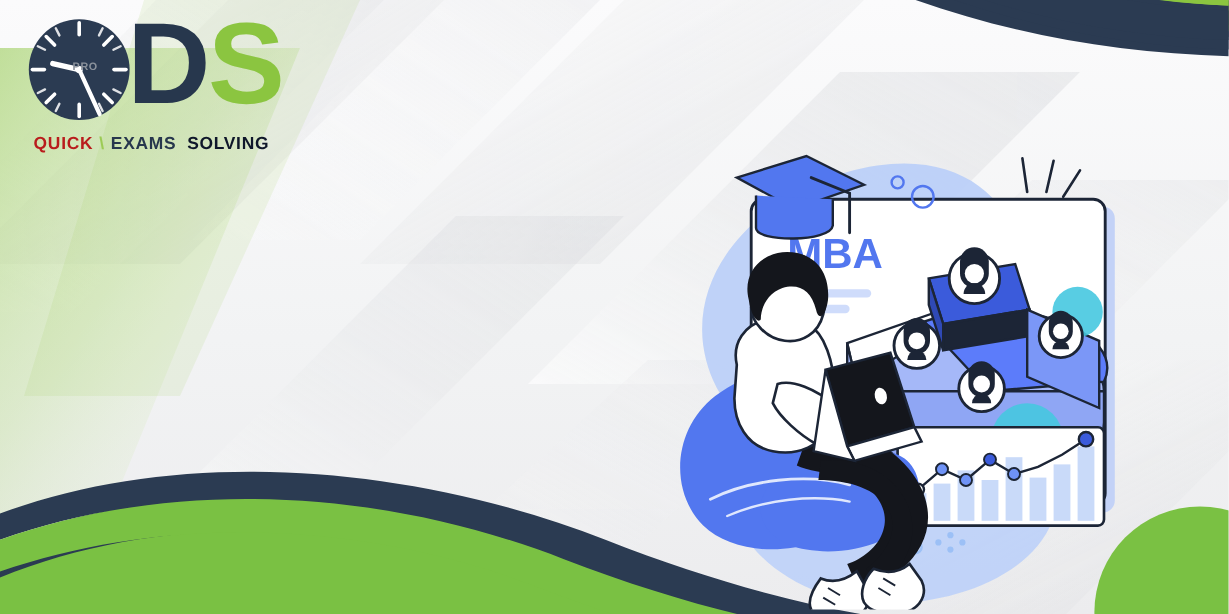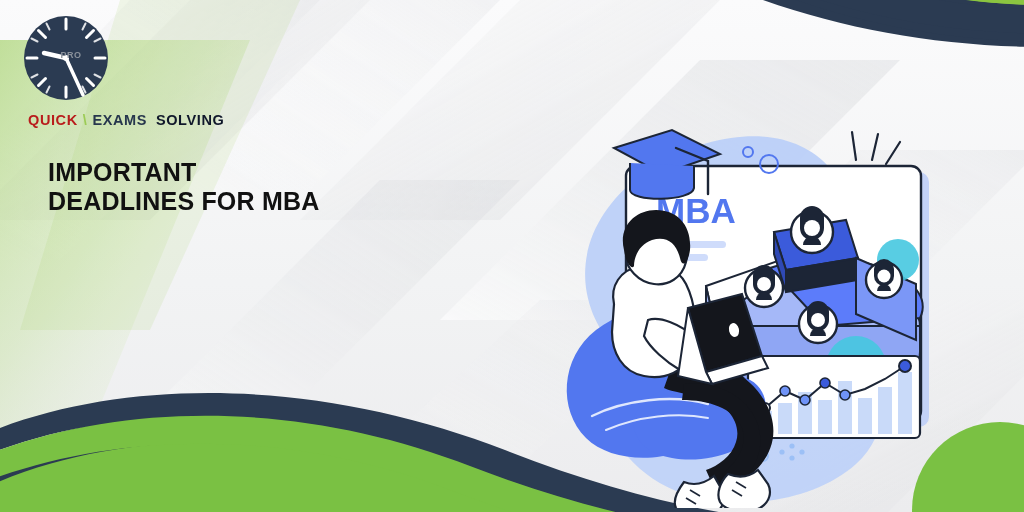--- a/index.html
+++ b/index.html
@@ -206,26 +206,25 @@
         <line x1="11.5" y1="26.5" x2="17.5" y2="29.5"></line>
         <line x1="11.5" y1="65.5" x2="17.5" y2="62.5"></line>
         <line x1="65.5" y1="80.5" x2="62.5" y2="74.5"></line>
         <line x1="26.5" y1="80.5" x2="29.5" y2="74.5"></line>
       </g>
       <line x1="46" y1="46" x2="24" y2="41" stroke="#ffffff" stroke-width="4.5" stroke-linecap="round"></line>
       <line x1="46" y1="46" x2="63" y2="83" stroke="#ffffff" stroke-width="3.5" stroke-linecap="round"></line>
       <circle cx="46" cy="46" r="3" fill="#ffffff"></circle>
     </svg>
     <div class="logo-pro">PRO</div>
+    <div class="logo-ds"><span class="logo-d">D</span><span class="logo-s">S</span></div>
     <div class="logo-tag"><span class="tag-quick">QUICK</span><span class="tag-sep">\</span><span class="tag-doubt">EXAMS</span><span class="tag-solving">SOLVING</span></div>
   </div>
 
   <div class="headline">
-    <p class="hl-small">IMPORTANT
-DEADLINES FOR MBA</p>
   </div>
 
   <div class="illus">
     <svg width="420" height="400" viewBox="0 0 420 400">
       <defs>
         <clipPath id="cardClip">
             <rect x="70" y="58" width="295" height="255" rx="10"></rect>
           </clipPath>
       </defs>
 

